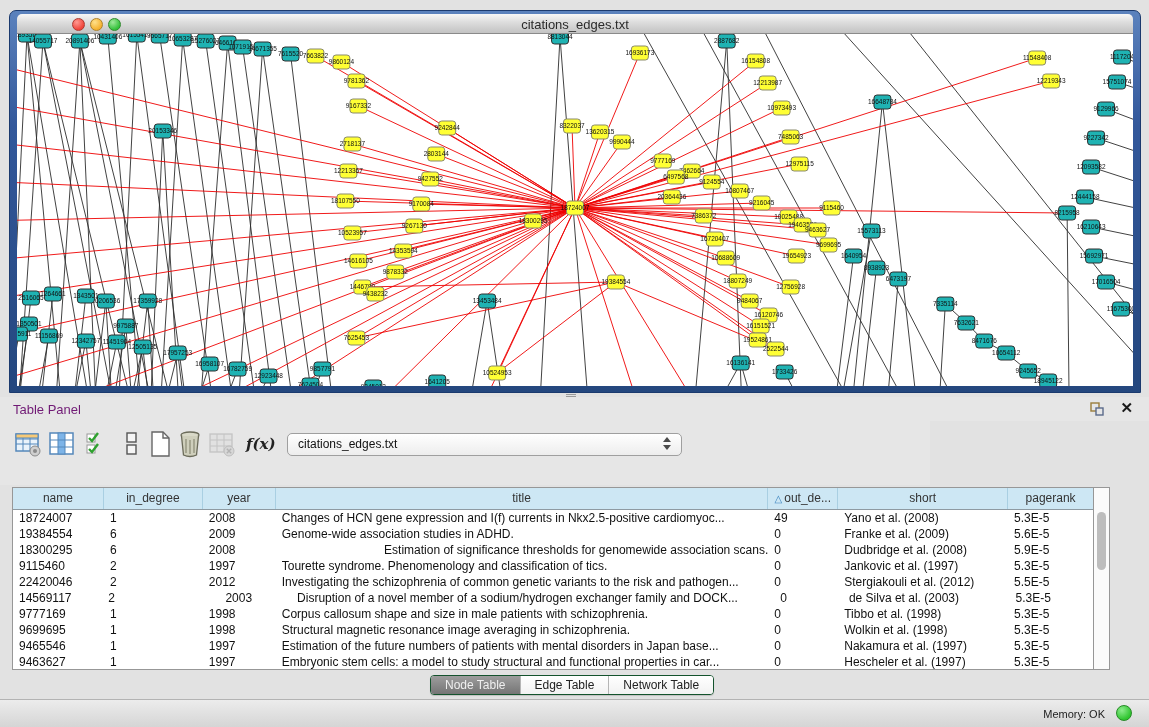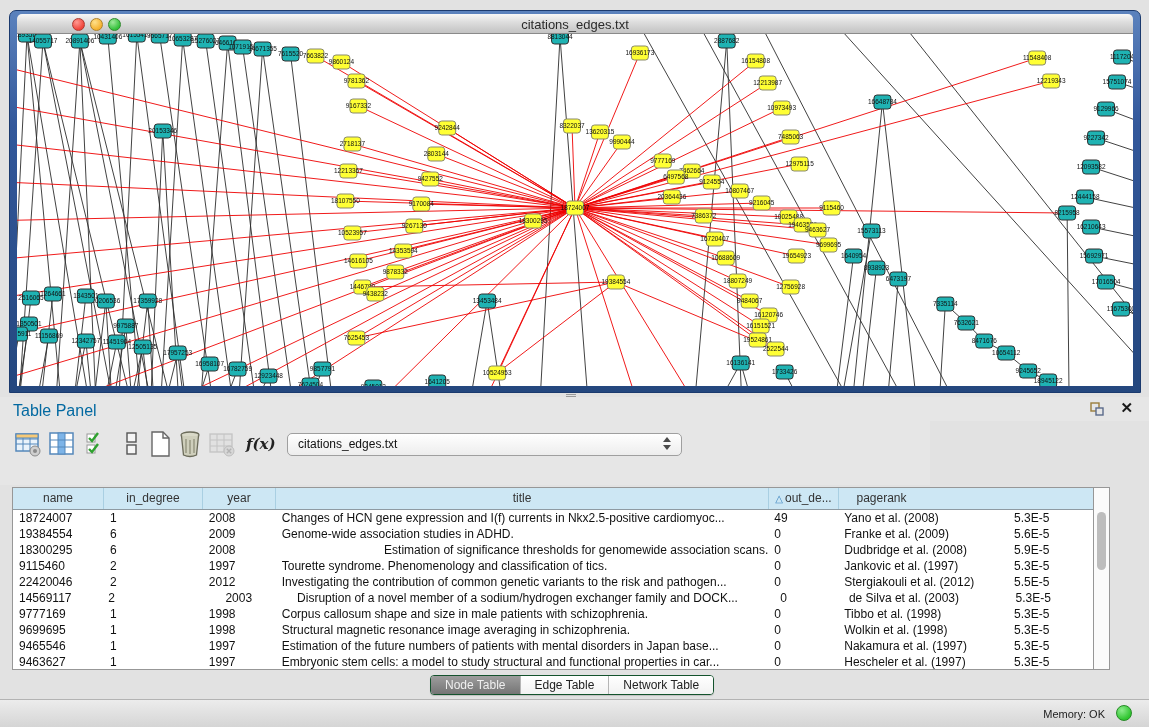--- a/index.html
+++ b/index.html
@@ -21,21 +21,21 @@
     font-size:13px; color:#2b2b2b; }
   .net-canvas { margin:0 7px; height:352px; background:#ffffff; position:relative; overflow:hidden; }
   .net-canvas svg { display:block; width:100%; height:100%; }
   .e-r { stroke:#ee0000; stroke-width:0.9; }
   .e-k { stroke:#2c2c2c; stroke-width:0.9; }
   .node-label { font-family:"Liberation Sans", sans-serif; font-size:6.5px; fill:#111; }
 
   
   .panel-header { position:absolute; left:0; top:397px; width:1149px; height:24px;
     background:#e6e6e6; }
-  .panel-title { position:absolute; left:13px; top:5px; font-size:16px; color:#0369a1; }
+  .panel-title { position:absolute; left:13px; top:5px; font-size:13px; color:#701a75; }
   .float-icon { position:absolute; right:44px; top:4px; width:16px; height:16px; }
   .close-x { position:absolute; right:16px; top:2px; font-size:15px; font-weight:bold; color:#1a1a1a; cursor:default; }
 
   .toolbar { position:absolute; left:0; top:421px; width:930px; height:64px; background:#e6e6e6; }
   .tb-icon { position:absolute; top:9px; width:28px; height:28px; }
   .fx { position:absolute; top:14px; left:246px; font-size:15px; color:#222;
     font-family:"DejaVu Serif", serif; }
   .fx i { font-style:italic; font-weight:bold; }
   .dropdown { position:absolute; left:287px; top:12px; width:395px; height:23px;
     background:linear-gradient(180deg,#ffffff,#ededed); border:1px solid #9f9f9f; border-radius:5px;
@@ -798,20 +798,21 @@
   </div>
 </div>
 
 <div class="table-card">
   <div class="thead" id="thead">
       <div class="th" style="width: 91px;">name</div>
       <div class="th" style="width: 99px;">in_degree</div>
       <div class="th" style="width: 73px;">year</div>
       <div class="th" style="width: 493px;">title</div>
       <div class="th" style="width: 70px;"><span class="sort-tri">△</span>out_de...</div>
+      <div class="th" style="width: 170px;">short</div>
       <div class="th" style="width: 85px;">pagerank</div>
     </div>
   <div id="tbody">
       <div class="trow">
         <div class="tcell" style="width: 91px;">18724007</div>
         <div class="tcell" style="width: 99px;">1</div>
         <div class="tcell" style="width: 73px;">2008</div>
         <div class="tcell" style="width: 493px;">Changes of HCN gene expression and I(f) currents in Nkx2.5-positive cardiomyoc...</div>
         <div class="tcell" style="width: 70px;">49</div>
         <div class="tcell" style="width: 170px;">Yano et al. (2008)</div>
@@ -841,21 +842,21 @@
         <div class="tcell" style="width: 73px;">1997</div>
         <div class="tcell" style="width: 493px;">Tourette syndrome. Phenomenology and classification of tics.</div>
         <div class="tcell" style="width: 70px;">0</div>
         <div class="tcell" style="width: 170px;">Jankovic et al. (1997)</div>
         <div class="tcell" style="width: 85px;">5.3E-5</div>
       </div>
       <div class="trow">
         <div class="tcell" style="width: 91px;">22420046</div>
         <div class="tcell" style="width: 99px;">2</div>
         <div class="tcell" style="width: 73px;">2012</div>
-        <div class="tcell" style="width: 493px;">Investigating the contribution of common genetic variants to the risk and pathogen...</div>
+        <div class="tcell" style="width: 493px;">Investigating the schizophrenia of common genetic variants to the risk and pathogen...</div>
         <div class="tcell" style="width: 70px;">0</div>
         <div class="tcell" style="width: 170px;">Stergiakouli et al. (2012)</div>
         <div class="tcell" style="width: 85px;">5.5E-5</div>
       </div>
       <div class="trow">
         <div class="tcell" style="width: 91px;">14569117</div>
         <div class="tcell" style="width: 99px;">2</div>
         <div class="tcell" style="width: 73px; margin-left: 20px;">2003</div>
         <div class="tcell" style="width: 493px;">Disruption of a novel member of a sodium/hydrogen exchanger family and DOCK...</div>
         <div class="tcell" style="width: 70px;">0</div>

